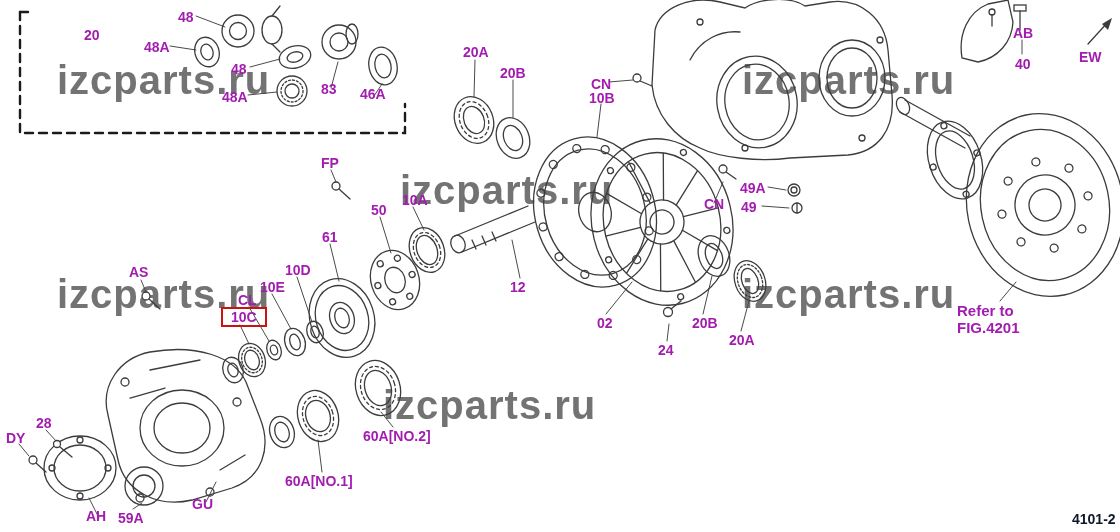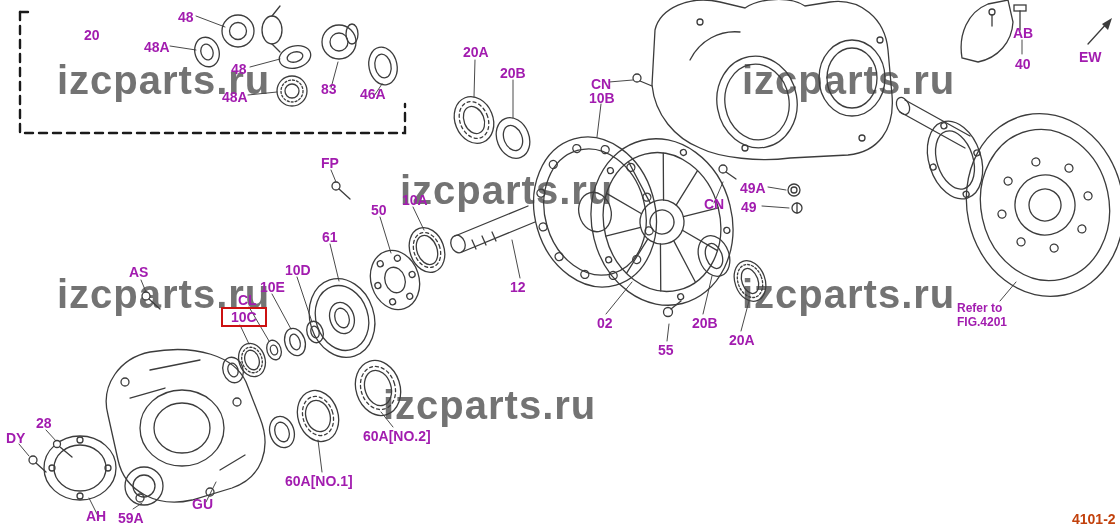--- a/index.html
+++ b/index.html
@@ -2,23 +2,23 @@
 <html><head>
 <meta charset="utf-8">
 <style>
   html,body{margin:0;padding:0;background:#fff;}
   #stage{position:relative;width:1120px;height:532px;background:#ffffff;overflow:hidden;
          font-family:"Liberation Sans",sans-serif;}
   .wm{position:absolute;font:bold 40px "Liberation Sans",sans-serif;color:#737373;
       letter-spacing:1px;white-space:nowrap;user-select:none;}
   .lbl{position:absolute;font:bold 14px "Liberation Sans",sans-serif;color:#a21caf;
        white-space:pre-line;line-height:1.15;}
-  .lbl.small{font-size:12px;}
+  .lbl.small{font-size:15px;}
   .lbl.boxed{border:2px solid #cc1111;padding:0 8px;}
-  .figcode{position:absolute;font:bold 14px "Liberation Sans",sans-serif;color:#c2410c;}
+  .figcode{position:absolute;font:bold 14px "Liberation Sans",sans-serif;color:#0f172a;}
   svg{position:absolute;left:0;top:0;}
 </style>
 </head>
 <body>
 
 <div id="stage">
 
   <div class="wm" style="left:57px;top:58px">izcparts.ru</div>
   <div class="wm" style="left:742px;top:58px">izcparts.ru</div>
   <div class="wm" style="left:400px;top:168px">izcparts.ru</div>
@@ -323,21 +323,21 @@
   <div class="lbl" style="left:371px;top:202px">50</div>
   <div class="lbl" style="left:402px;top:192px">10A</div>
   <div class="lbl" style="left:322px;top:229px">61</div>
   <div class="lbl" style="left:285px;top:262px">10D</div>
   <div class="lbl" style="left:260px;top:279px">10E</div>
   <div class="lbl" style="left:129px;top:264px">AS</div>
   <div class="lbl" style="left:238px;top:292px">CL</div>
   <div class="lbl boxed" style="left:221px;top:307px">10C</div>
   <div class="lbl" style="left:510px;top:279px">12</div>
   <div class="lbl" style="left:597px;top:315px">02</div>
-  <div class="lbl" style="left:658px;top:342px">55</div>
+  <div class="lbl" style="left:658px;top:342px">24</div>
   <div class="lbl" style="left:692px;top:315px">20B</div>
   <div class="lbl" style="left:729px;top:332px">20A</div>
   <div class="lbl" style="left:704px;top:196px">CN</div>
   <div class="lbl" style="left:740px;top:180px">49A</div>
   <div class="lbl" style="left:741px;top:199px">49</div>
   <div class="lbl small" style="left:957px;top:302px">Refer to
 FIG.4201</div>
   <div class="lbl" style="left:36px;top:415px">28</div>
   <div class="lbl" style="left:6px;top:430px">DY</div>
   <div class="lbl" style="left:86px;top:508px">AH</div>

